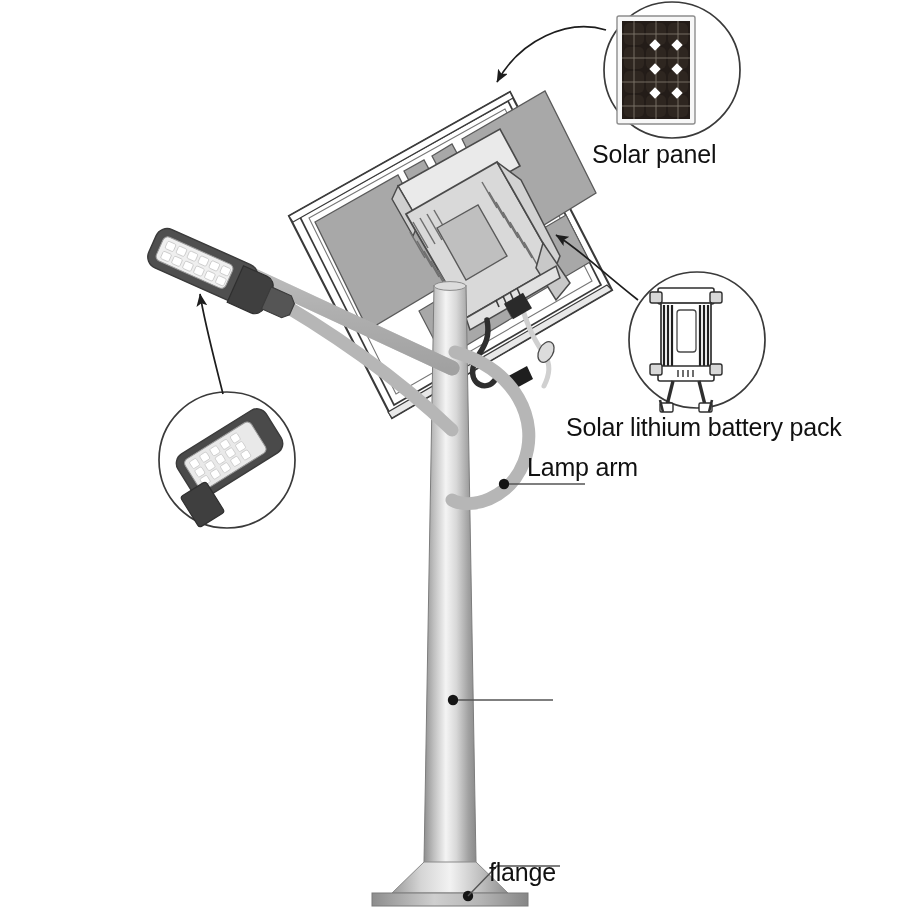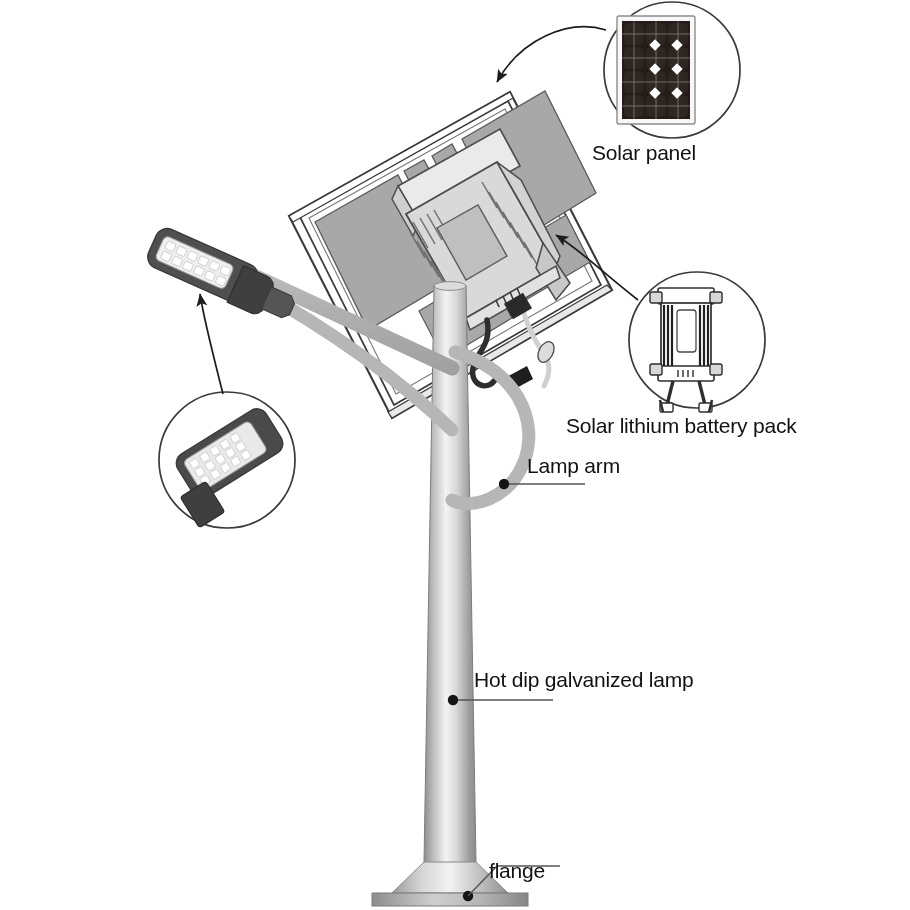--- a/index.html
+++ b/index.html
@@ -14,21 +14,21 @@
     position:absolute;left:0;top:0;width:910px;height:910px;
   }
   svg#diagram{
     position:absolute;left:0;top:0;width:910px;height:910px;
     display:block;
   }
   .lbl{
     position:absolute;
     color:#111111;
     font-family:"Liberation Sans", sans-serif;
-    font-size:21px;
+    font-size:25px;
     font-weight:400;
     letter-spacing:-0.2px;
     white-space:nowrap;
     line-height:1;
   }
   #lbl-solar-panel{left:592px;top:142px;}
   #lbl-battery{left:566px;top:415px;text-align:center;}
   #lbl-lamp-arm{left:527px;top:455px;}
   #lbl-led-cap{left:152px;top:540px;}
   #lbl-pole{left:474px;top:669px;}
@@ -313,17 +313,16 @@
 
   </svg>
 
   <div class="lbl" id="lbl-solar-panel">Solar panel</div>
 
   <div class="lbl" id="lbl-battery">Solar lithium battery pack</div>
 
   <div class="lbl" id="lbl-lamp-arm">Lamp arm</div>
 
 
-  <div class="lbl" id="lbl-pole">Hot dip galvanized lamp</div>
 
   <div class="lbl" id="lbl-flange">flange</div>
 
 </div>
 
 </body></html>

